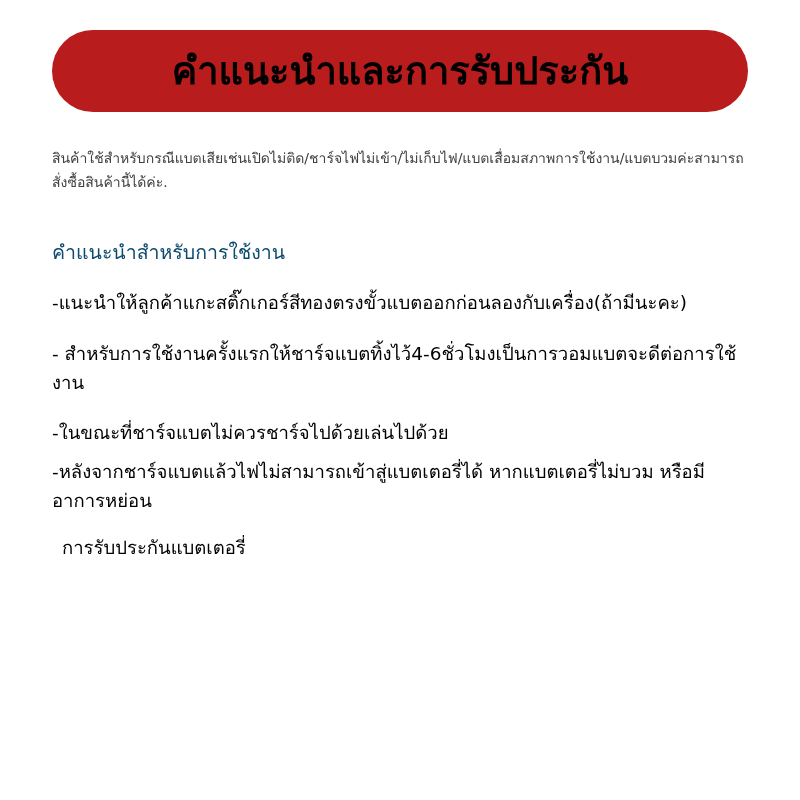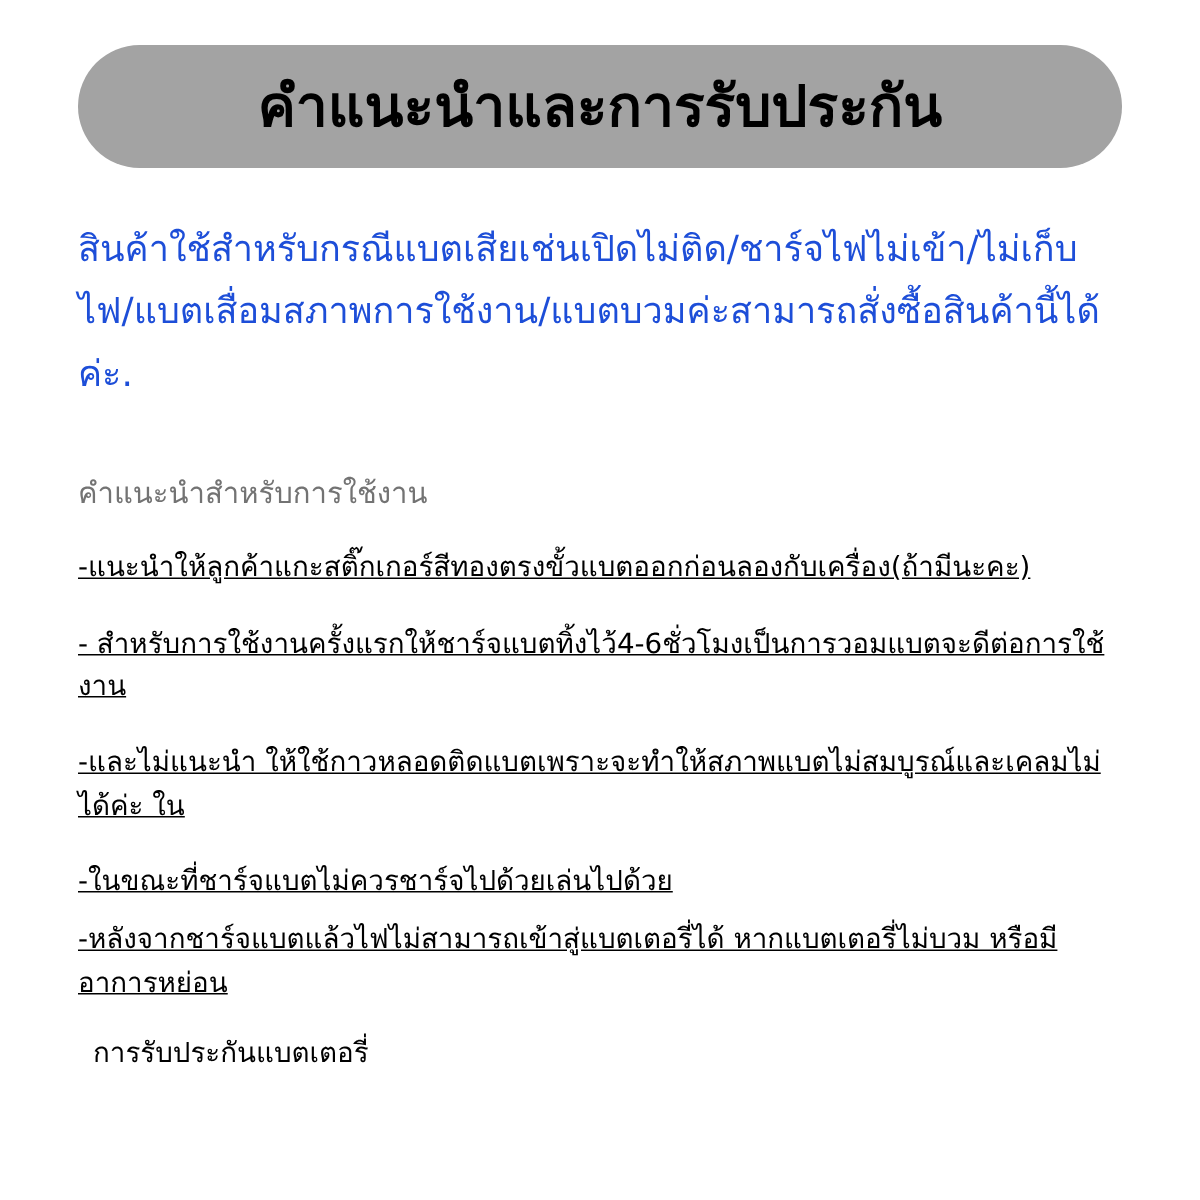--- a/index.html
+++ b/index.html
@@ -17,49 +17,48 @@
   .page {
     position: relative;
     width: 800px;
     height: 800px;
     box-sizing: border-box;
     padding: 0 52px;
   }
   .title-banner {
     margin-top: 30px;
     height: 82px;
-    background: #a3a3a3;
+    background: #b91c1c;
     border-radius: 42px;
     display: flex;
     align-items: center;
     justify-content: center;
   }
   .title-banner .title-text {
     font-size: 38px;
     font-weight: bold;
     letter-spacing: 0px;
     color: #000000;
     line-height: 1;
     white-space: nowrap;
   }
   .intro {
     margin-top: 34px;
-    font-size: 24px;
+    font-size: 14px;
     line-height: 1.72;
-    color: #1d4ed8;
+    color: #404040;
   }
   .section-heading {
     margin-top: 44px;
     font-size: 19.5px;
     line-height: 1.5;
-    color: #737373;
+    color: #0c4a6e;
   }
   .bullets {
     margin-top: 22px;
-    text-decoration: underline;
   }
   .bullet {
     font-size: 18.5px;
     line-height: 1.55;
     margin-bottom: 22px;
     color: #000;
   }
   .bullet.tight {
     margin-bottom: 10px;
   }
@@ -87,21 +86,20 @@
     <div class="title-text">คำแนะนำและการรับประกัน</div>
   </div>
 
   <div class="intro">สินค้าใช้สำหรับกรณีแบตเสียเช่นเปิดไม่ติด/ชาร์จไฟไม่เข้า/ไม่เก็บไฟ/แบตเสื่อมสภาพการใช้งาน/แบตบวมค่ะสามารถสั่งซื้อสินค้านี้ได้ค่ะ.</div>
 
   <div class="section-heading">คำแนะนำสำหรับการใช้งาน</div>
 
   <div class="bullets">
     <div class="bullet">-แนะนำให้ลูกค้าแกะสติ๊กเกอร์สีทองตรงขั้วแบตออกก่อนลองกับเครื่อง(ถ้ามีนะคะ)</div>
     <div class="bullet">- สำหรับการใช้งานครั้งแรกให้ชาร์จแบตทิ้งไว้4-6ชั่วโมงเป็นการวอมแบตจะดีต่อการใช้งาน</div>
-    <div class="bullet">-และไม่แนะนำ ให้ใช้กาวหลอดติดแบตเพราะจะทำให้สภาพแบตไม่สมบูรณ์และเคลมไม่ได้ค่ะ ใน</div>
     <div class="bullet tight">-ในขณะที่ชาร์จแบตไม่ควรชาร์จไปด้วยเล่นไปด้วย</div>
 
     <div class="bullet block">
       <span>-หลังจากชาร์จแบตแล้วไฟไม่สามารถเข้าสู่แบตเตอรี่ได้ หากแบตเตอรี่ไม่บวม หรือมีอาการหย่อน</span>
     </div>
   </div>
 
   <div class="warranty-head">การรับประกันแบตเตอรี่</div>
 
 </div>

